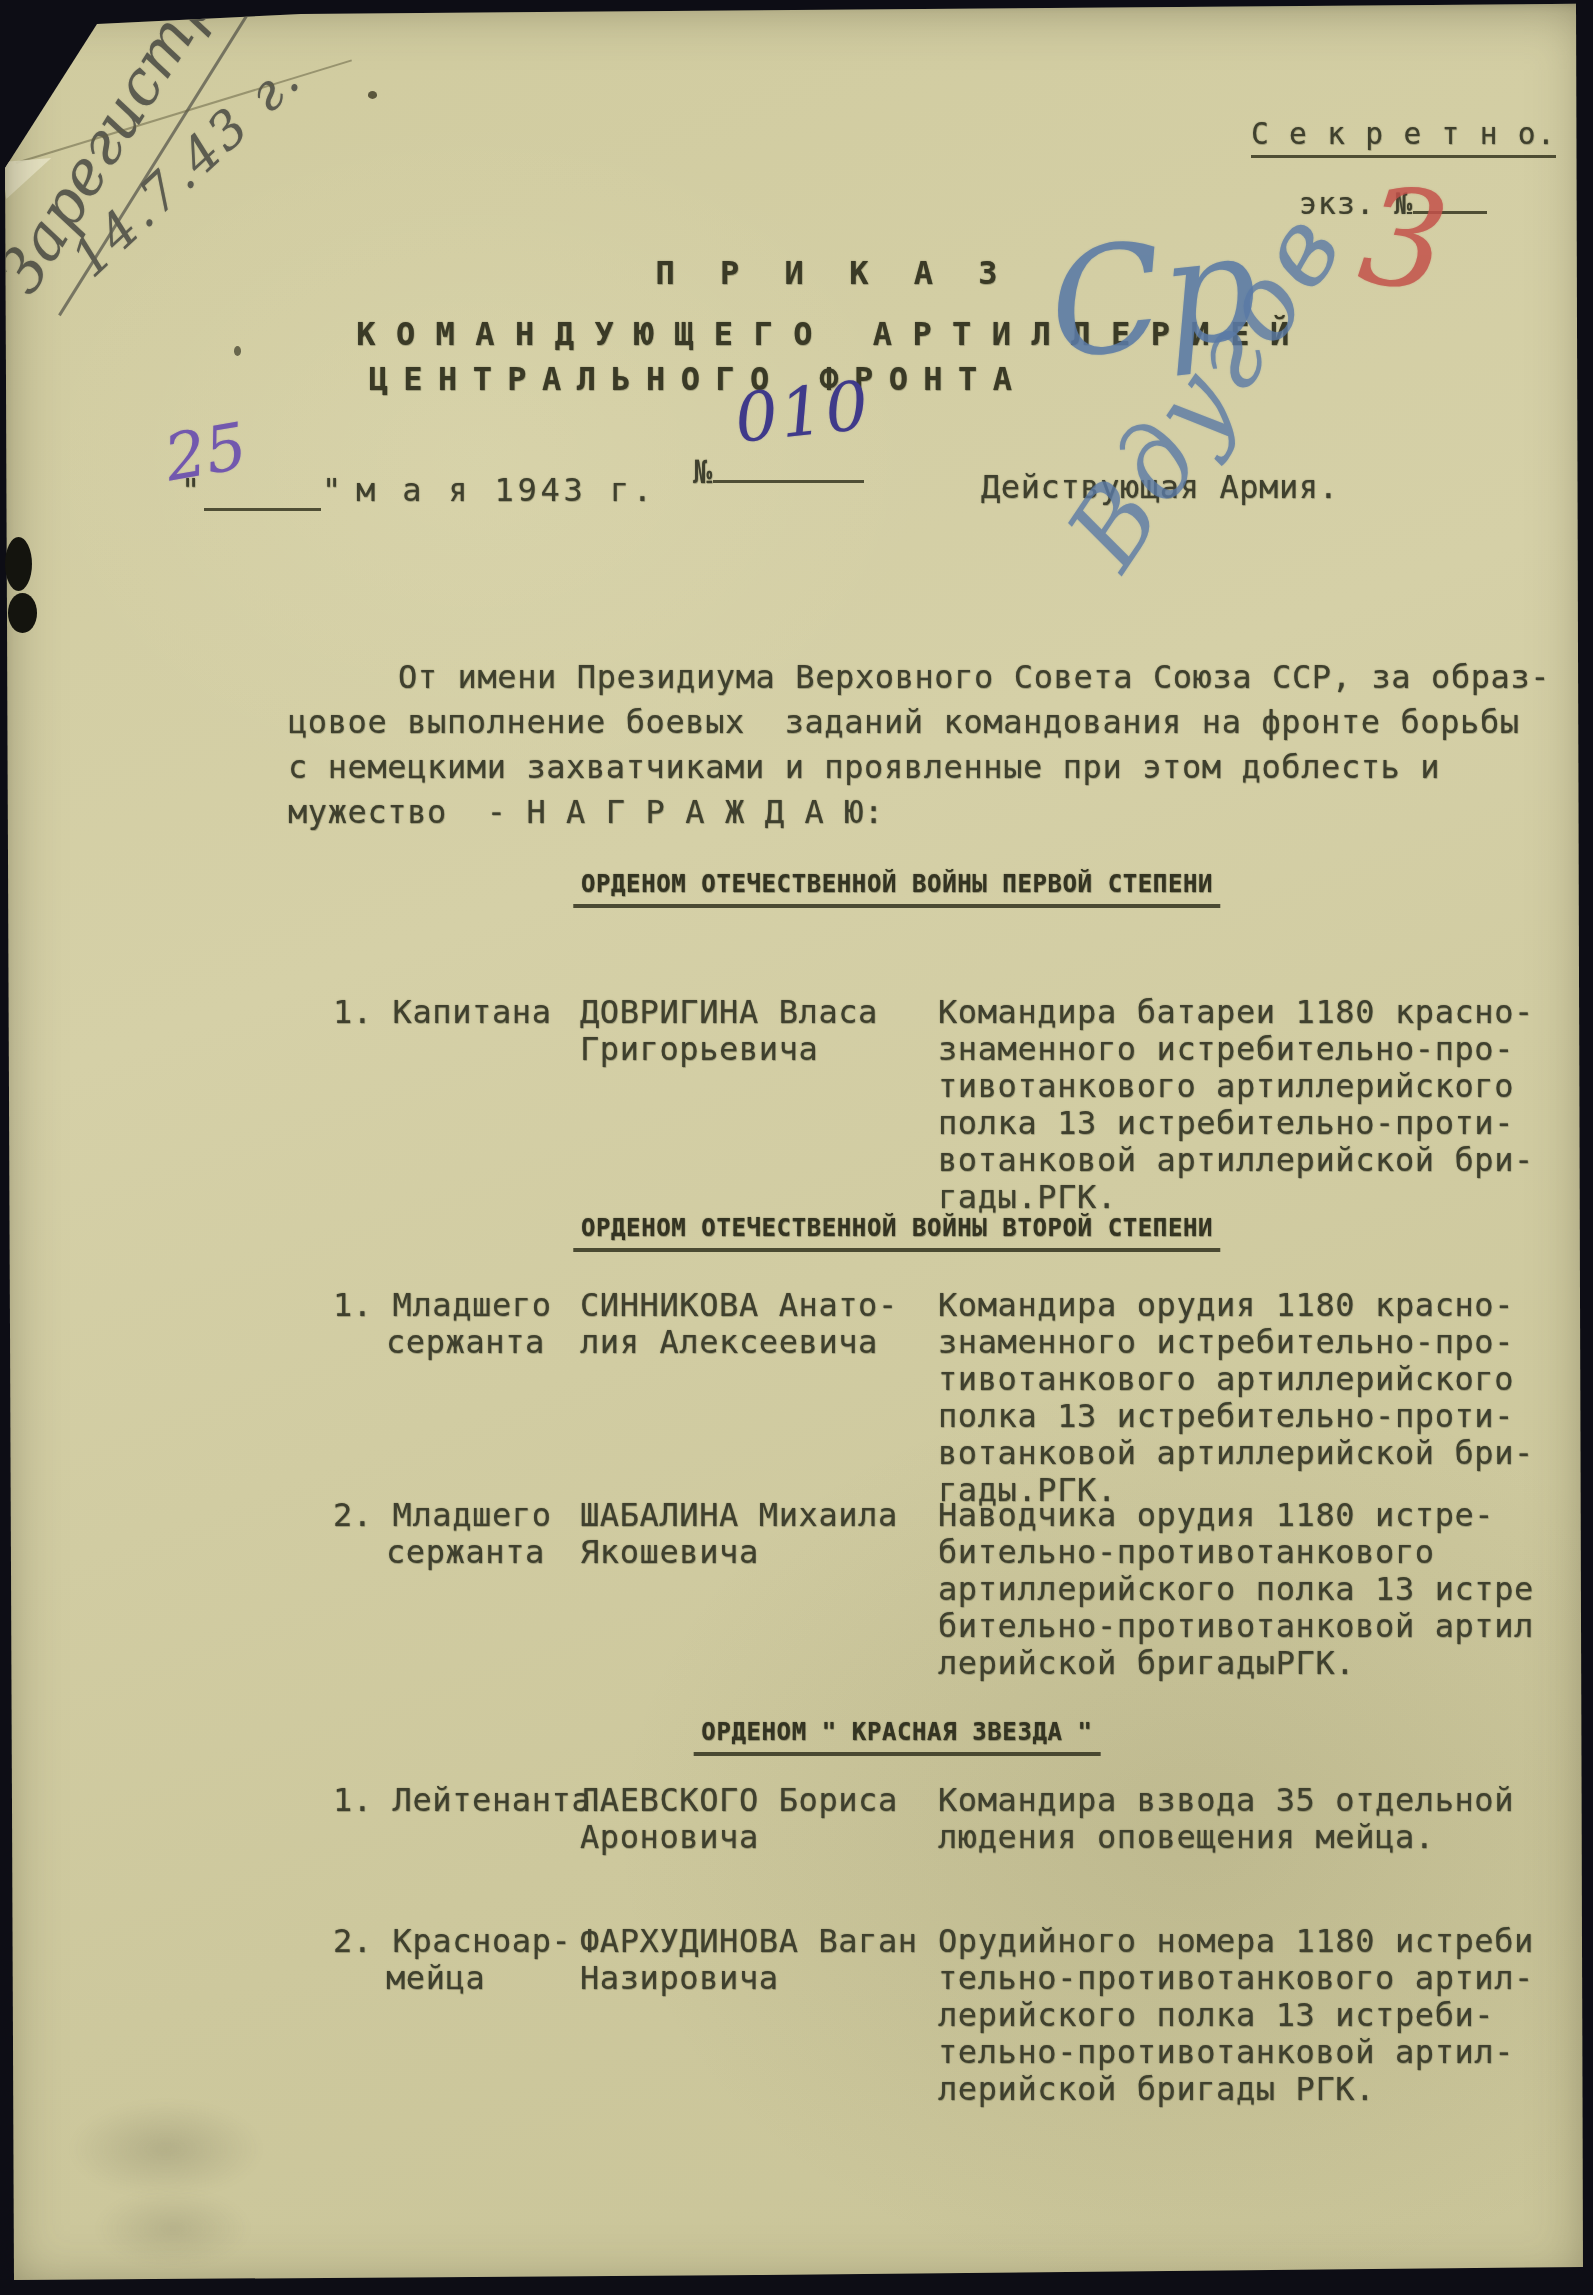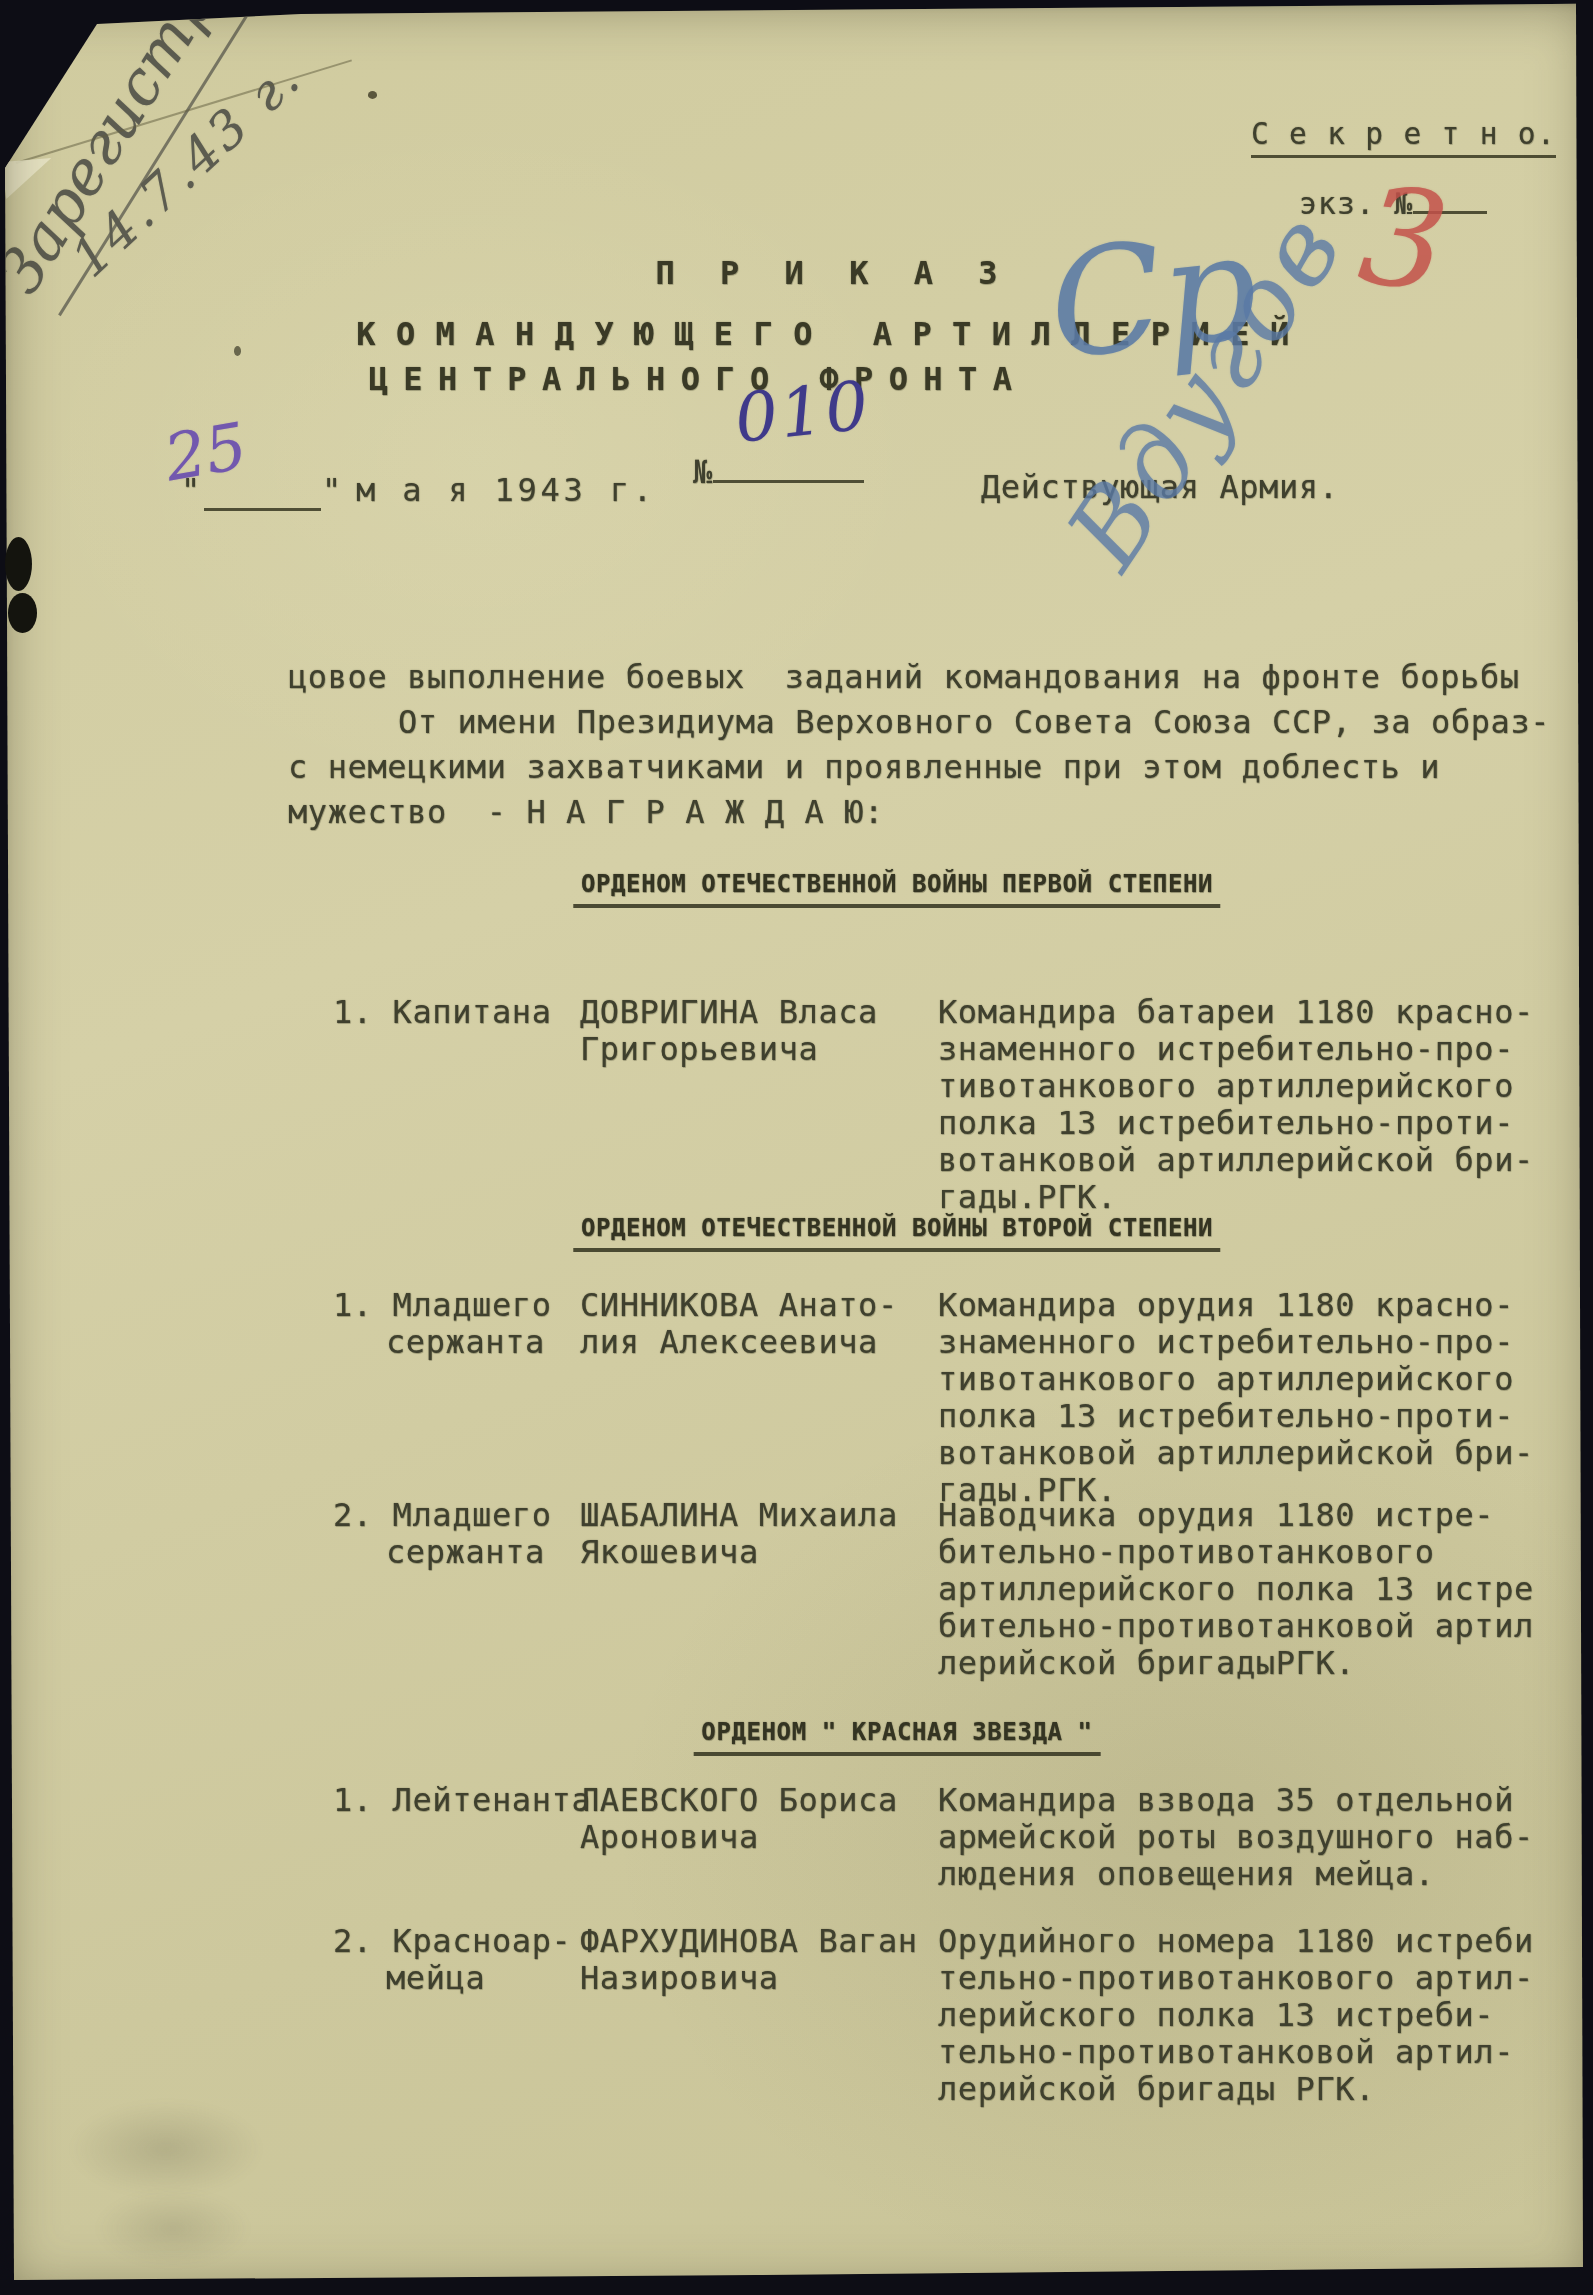--- a/index.html
+++ b/index.html
@@ -100,22 +100,22 @@
 
     <span class="typed abs" style="left:693px;top:448px;"><span>№</span><span class="blank" style="width:151px;height:32px;"></span></span>
 
     <span class="typed abs" style="left:181px;top:471px;">"</span>
     <span class="blank abs" style="left:204px;top:472px;width:117px;height:36px;"></span>
     <span class="typed abs" style="left:322px;top:471px;">"</span>
     <span class="typed abs" style="left:356px;top:471px;letter-spacing:3.8px;">м а я 1943 г.</span>
     <span class="typed abs" style="left:981px;top:468px;">Действующая Армия.</span>
 
     <div class="abs" style="left:288px;top:655px;width:1300px;" id="preamble">
+        <div class="typed pre-line indent">От имени Президиума Верховного Совета Союза ССР, за образ-</div>
         <div class="typed pre-line">цовое выполнение боевых  заданий командования на фронте борьбы</div>
-        <div class="typed pre-line indent">От имени Президиума Верховного Совета Союза ССР, за образ-</div>
         <div class="typed pre-line">с немецкими захватчиками и проявленные при этом доблесть и</div>
         <div class="typed pre-line">мужество  - Н А Г Р А Ж Д А Ю:</div>
       </div>
 
     <div id="sections">
         <div class="sec-heading" style="top: 870px;">ОРДЕНОМ ОТЕЧЕСТВЕННОЙ ВОЙНЫ ПЕРВОЙ СТЕПЕНИ</div>
         <div class="entry" style="top: 994px;">
           <div class="col col-rank">
             <div class="typed tline">1. Капитана</div>
           </div>
@@ -172,21 +172,20 @@
         <div class="entry" style="top: 1782px;">
           <div class="col col-rank">
             <div class="typed tline">1. Лейтенанта</div>
           </div>
           <div class="col col-name">
             <div class="typed tline">ЛАЕВСКОГО Бориса</div>
             <div class="typed tline">Ароновича</div>
           </div>
           <div class="col col-desc">
             <div class="typed tline">Командира взвода 35 отдельной</div>
-            <div class="typed tline">армейской роты воздушного наб-</div>
             <div class="typed tline">людения оповещения мейца.</div>
           </div>
         </div>
         <div class="entry" style="top: 1923px;">
           <div class="col col-rank">
             <div class="typed tline">2. Красноар-</div>
             <div class="typed tline">мейца</div>
           </div>
           <div class="col col-name">
             <div class="typed tline">ФАРХУДИНОВА Ваган</div>

